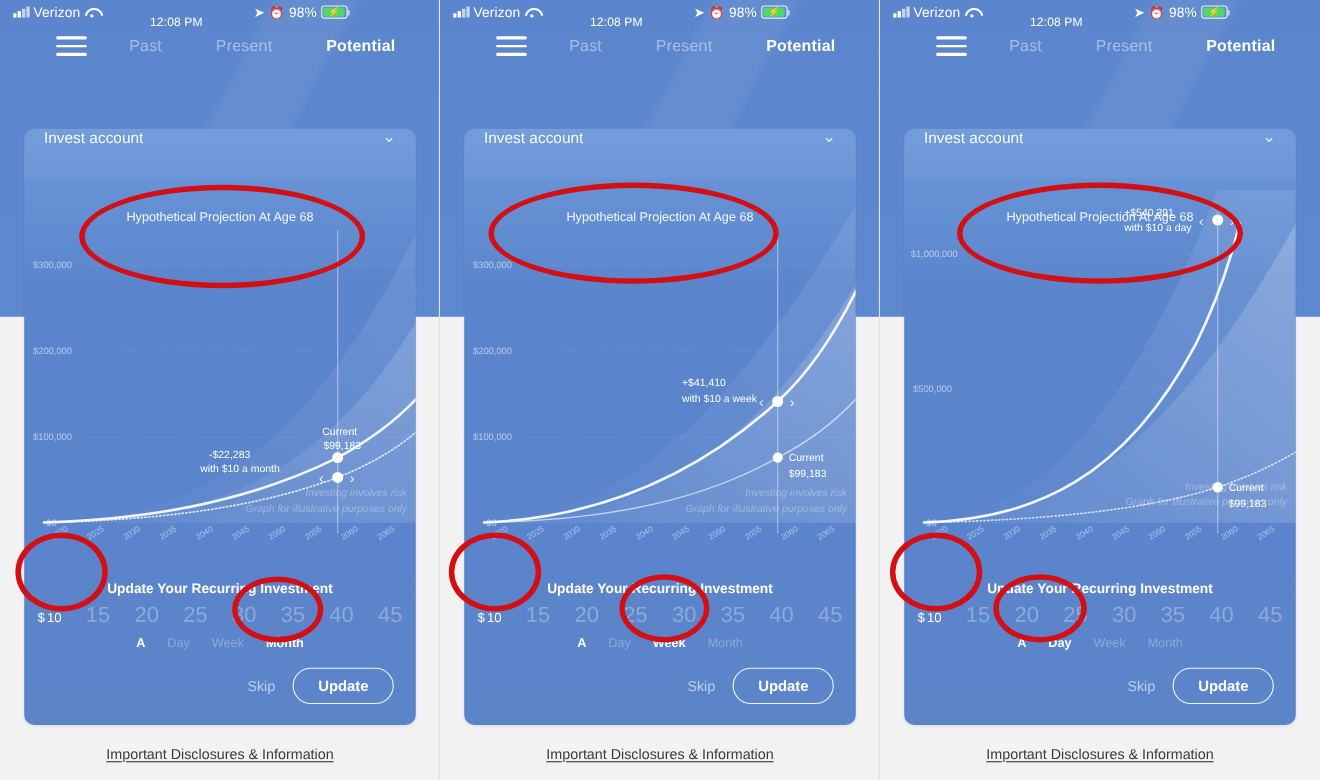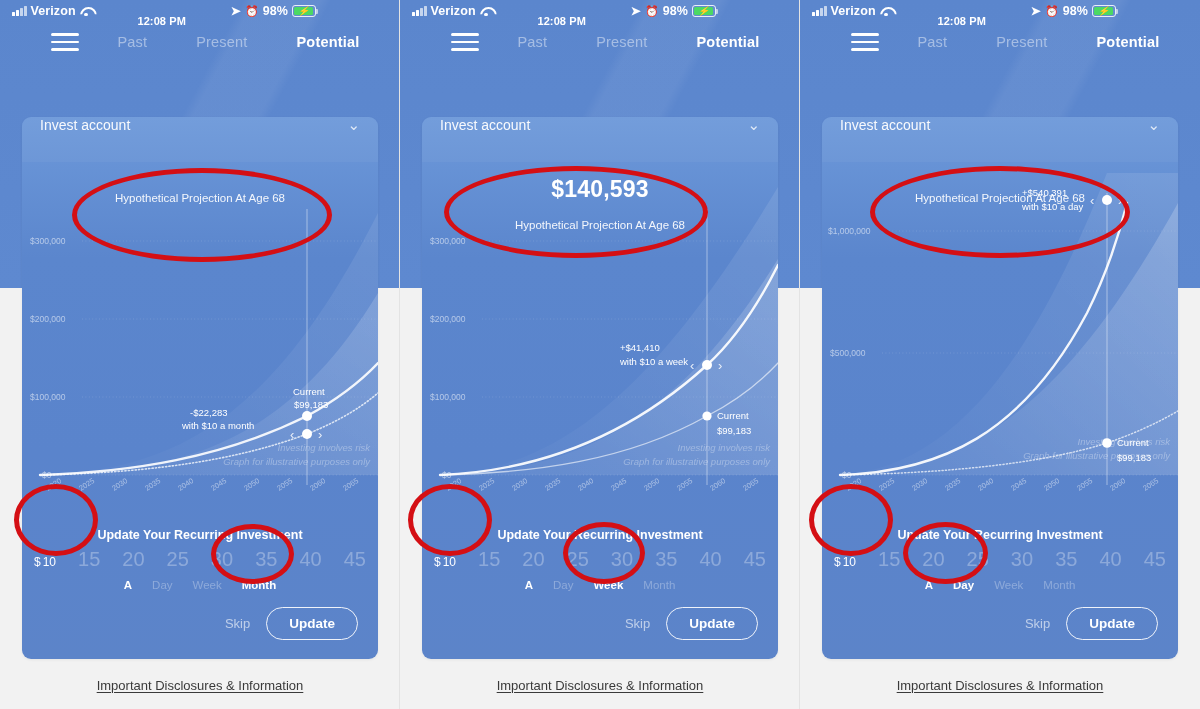--- a/index.html
+++ b/index.html
@@ -27,21 +27,21 @@
     content:"";position:absolute;left:0;top:0;width:400px;height:288px;
     background:
       linear-gradient(118deg, rgba(255,255,255,0) 44%, rgba(255,255,255,0.055) 46%, rgba(255,255,255,0.055) 58%, rgba(255,255,255,0) 60%);
     pointer-events:none;
   }
   
   .statusbar{
     position:relative;z-index:3;
     height:22px;width:328px;
     display:flex;align-items:center;
-    color:#ffffff;font-size:12.5px;font-weight:bold;
+    color:#ffffff;font-size:12.5px;font-weight:normal;
     padding:0 12px;box-sizing:border-box;
     letter-spacing:.1px;
     justify-content:space-between;
   }
   .sb-left{display:flex;align-items:center;gap:4px;flex:0 0 auto;}
   .sb-center{flex:1;text-align:center;font-size:11px;margin-top:20px;}
   .sb-right{display:flex;align-items:center;gap:4px;flex:0 0 auto;}
   .bars{display:inline-flex;align-items:flex-end;gap:1.5px;height:10px;}
   .bars i{display:block;width:2.5px;background:#fff;border-radius:.5px;}
   .bars i:nth-child(1){height:4px;opacity:1;}
@@ -334,21 +334,20 @@
       </div>
     </div>
 
     <div class="card">
       <div class="card-head">
         <span>Invest account</span>
         <span class="chev">⌄</span>
       </div>
 
       <div class="proj">
-        <div class="proj-amt">$140,593</div>
         <div class="proj-sub">Hypothetical Projection At Age 68</div>
       </div>
 
       <div class="chart-wrap">
         <svg class="chart-svg" viewBox="0 0 356 392" preserveAspectRatio="none">
           <defs>
             <linearGradient id="band2a" x1="0" y1="1" x2="1" y2="0">
               <stop offset="0" stop-color="#ffffff" stop-opacity="0.02"></stop>
               <stop offset="1" stop-color="#ffffff" stop-opacity="0.18"></stop>
             </linearGradient>

